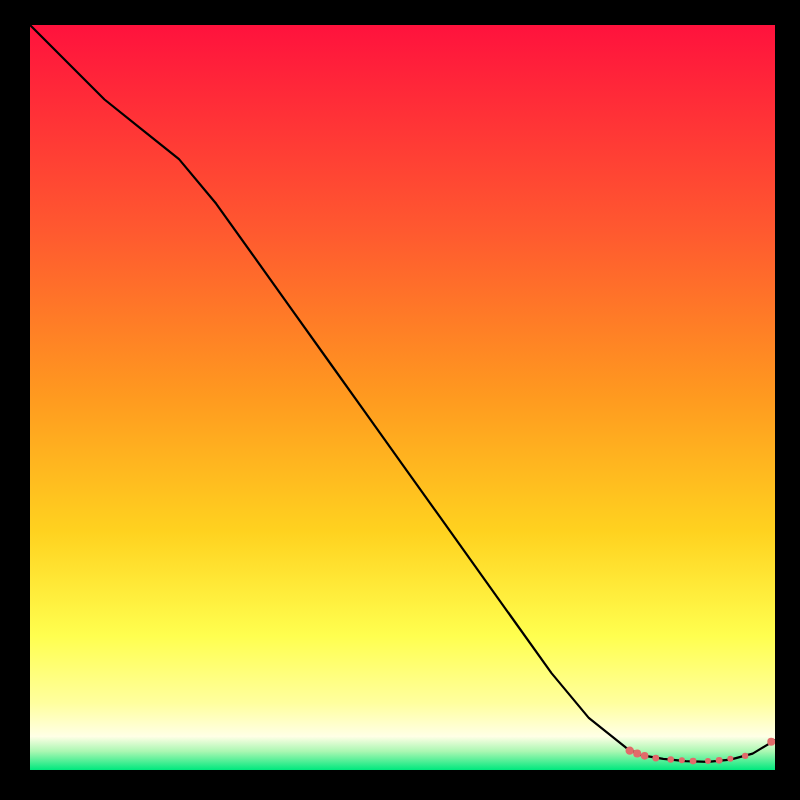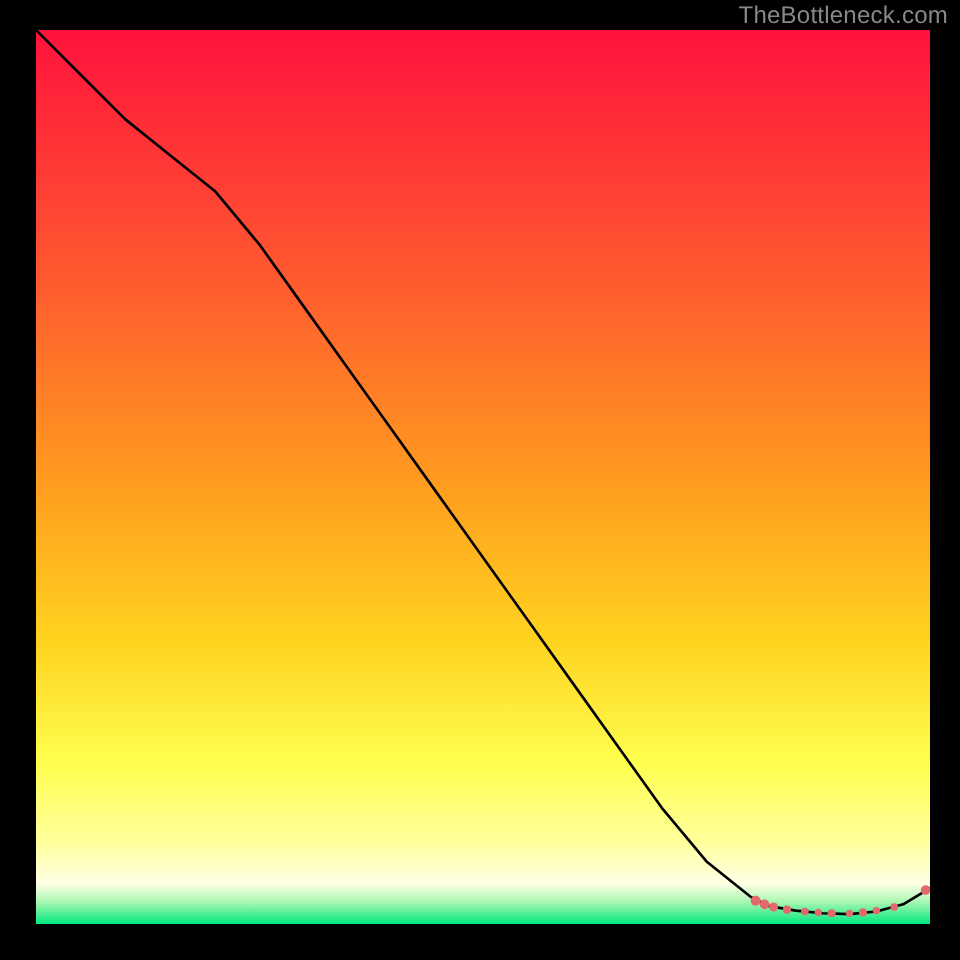--- a/index.html
+++ b/index.html
@@ -39,21 +39,20 @@
   .plot svg {
     display: block;
     width: 745px;
     height: 745px;
   }
 </style>
 </head>
 <body>
 
 <div class="stage">
-  <div class="watermark">TheBottleneck.com</div>
   <div class="plot">
     <svg id="svg" viewBox="0 0 745 745">
       <defs>
         <linearGradient id="bg-grad" x1="0" y1="0" x2="0" y2="1">
             <stop offset="0.00%" stop-color="#ff123d"></stop>
             <stop offset="28.00%" stop-color="#ff5a2f"></stop>
             <stop offset="50.00%" stop-color="#ff9a1f"></stop>
             <stop offset="68.00%" stop-color="#ffd21f"></stop>
             <stop offset="82.00%" stop-color="#ffff4f"></stop>
             <stop offset="91.00%" stop-color="#ffff9e"></stop>

